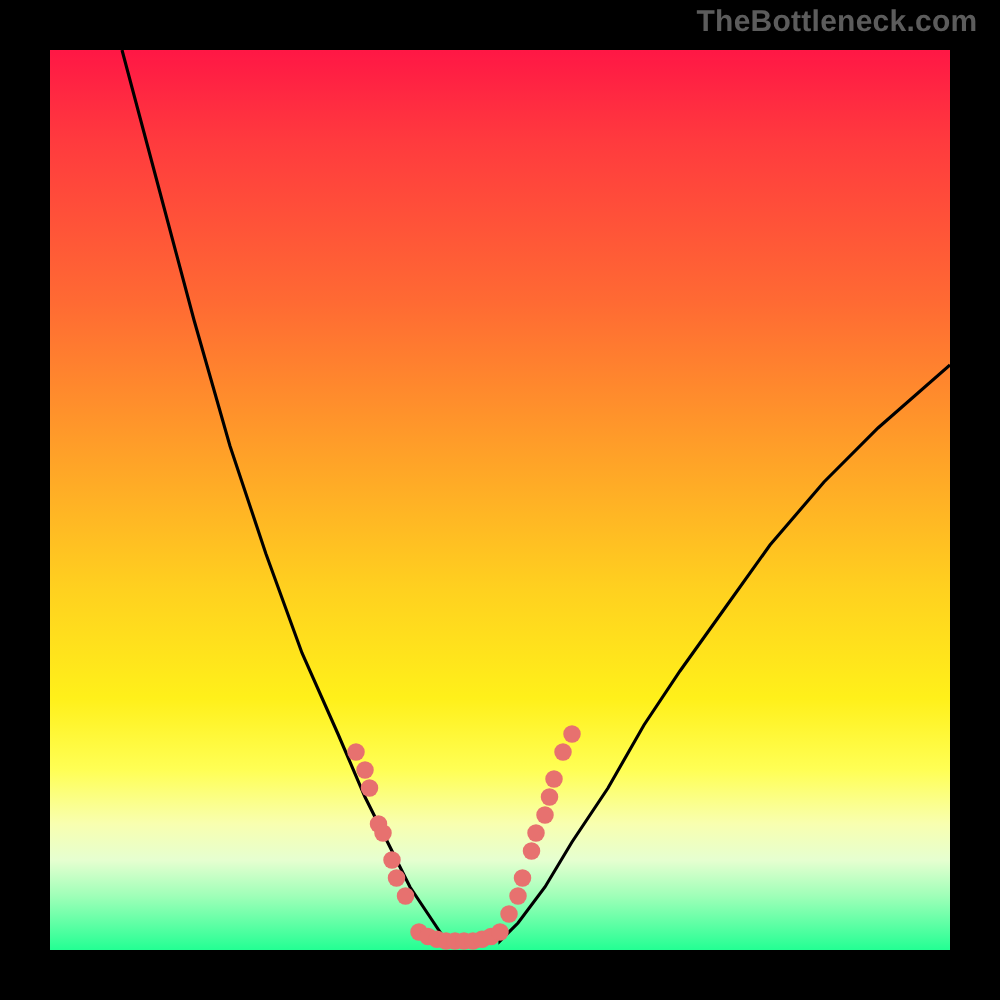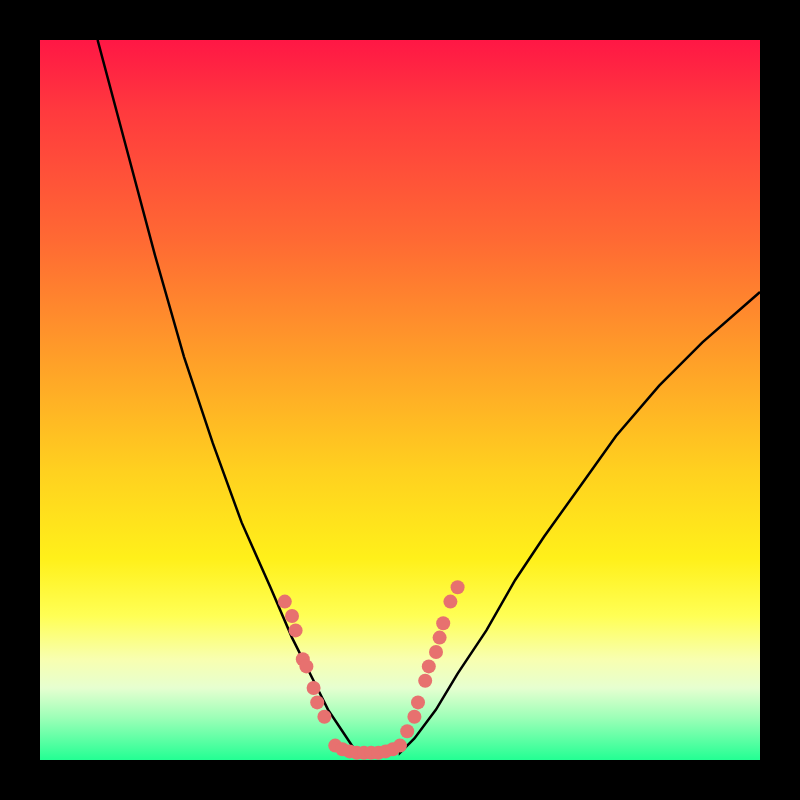--- a/index.html
+++ b/index.html
@@ -52,20 +52,21 @@
     left: 0;
     top: 0;
     width: 720px;
     height: 720px;
   }
 </style>
 </head>
 <body>
 
 <div class="outer">
+  <div class="watermark">TheBottleneck.com</div>
 
   <div class="plot-area">
     <svg class="curve" viewBox="0 0 720 720">
       <g id="curve-group">
           <path d="M57.6 0.0 L86.4 108.0 L115.2 216.0 L144.0 316.8 L172.8 403.2 L201.6 482.4 L230.4 547.2 L252.0 597.6 L273.6 640.8 L288.0 669.6 L302.4 691.2 L316.8 712.8 L295.2 705.6 L302.4 709.2 L309.6 711.4 L316.8 712.8 L324.0 712.8 L331.2 712.8 L338.4 712.8 L345.6 711.4 L352.8 709.2 L360.0 705.6 L360.0 712.8 L374.4 698.4 L396.0 669.6 L417.6 633.6 L446.4 590.4 L475.2 540.0 L504.0 496.8 L540.0 446.4 L576.0 396.0 L619.2 345.6 L662.4 302.4 L720.0 252.0" fill="none" stroke="#000000" stroke-width="2.5"></path>
         </g>
       <g id="dots-group">
           <circle cx="244.8" cy="561.6" r="7" fill="#e7716f"></circle>
           <circle cx="252.0" cy="576.0" r="7" fill="#e7716f"></circle>
           <circle cx="255.6" cy="590.4" r="7" fill="#e7716f"></circle>

